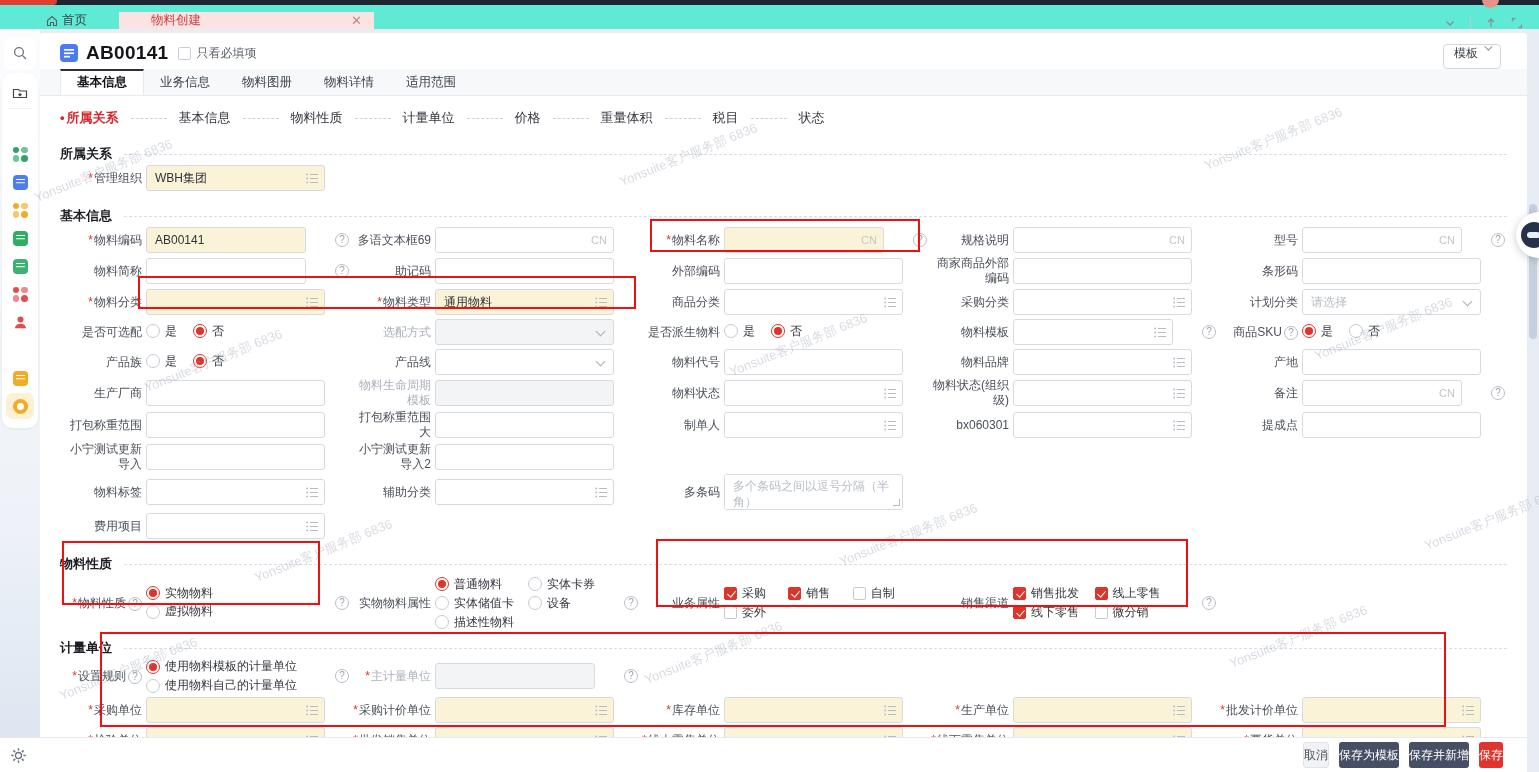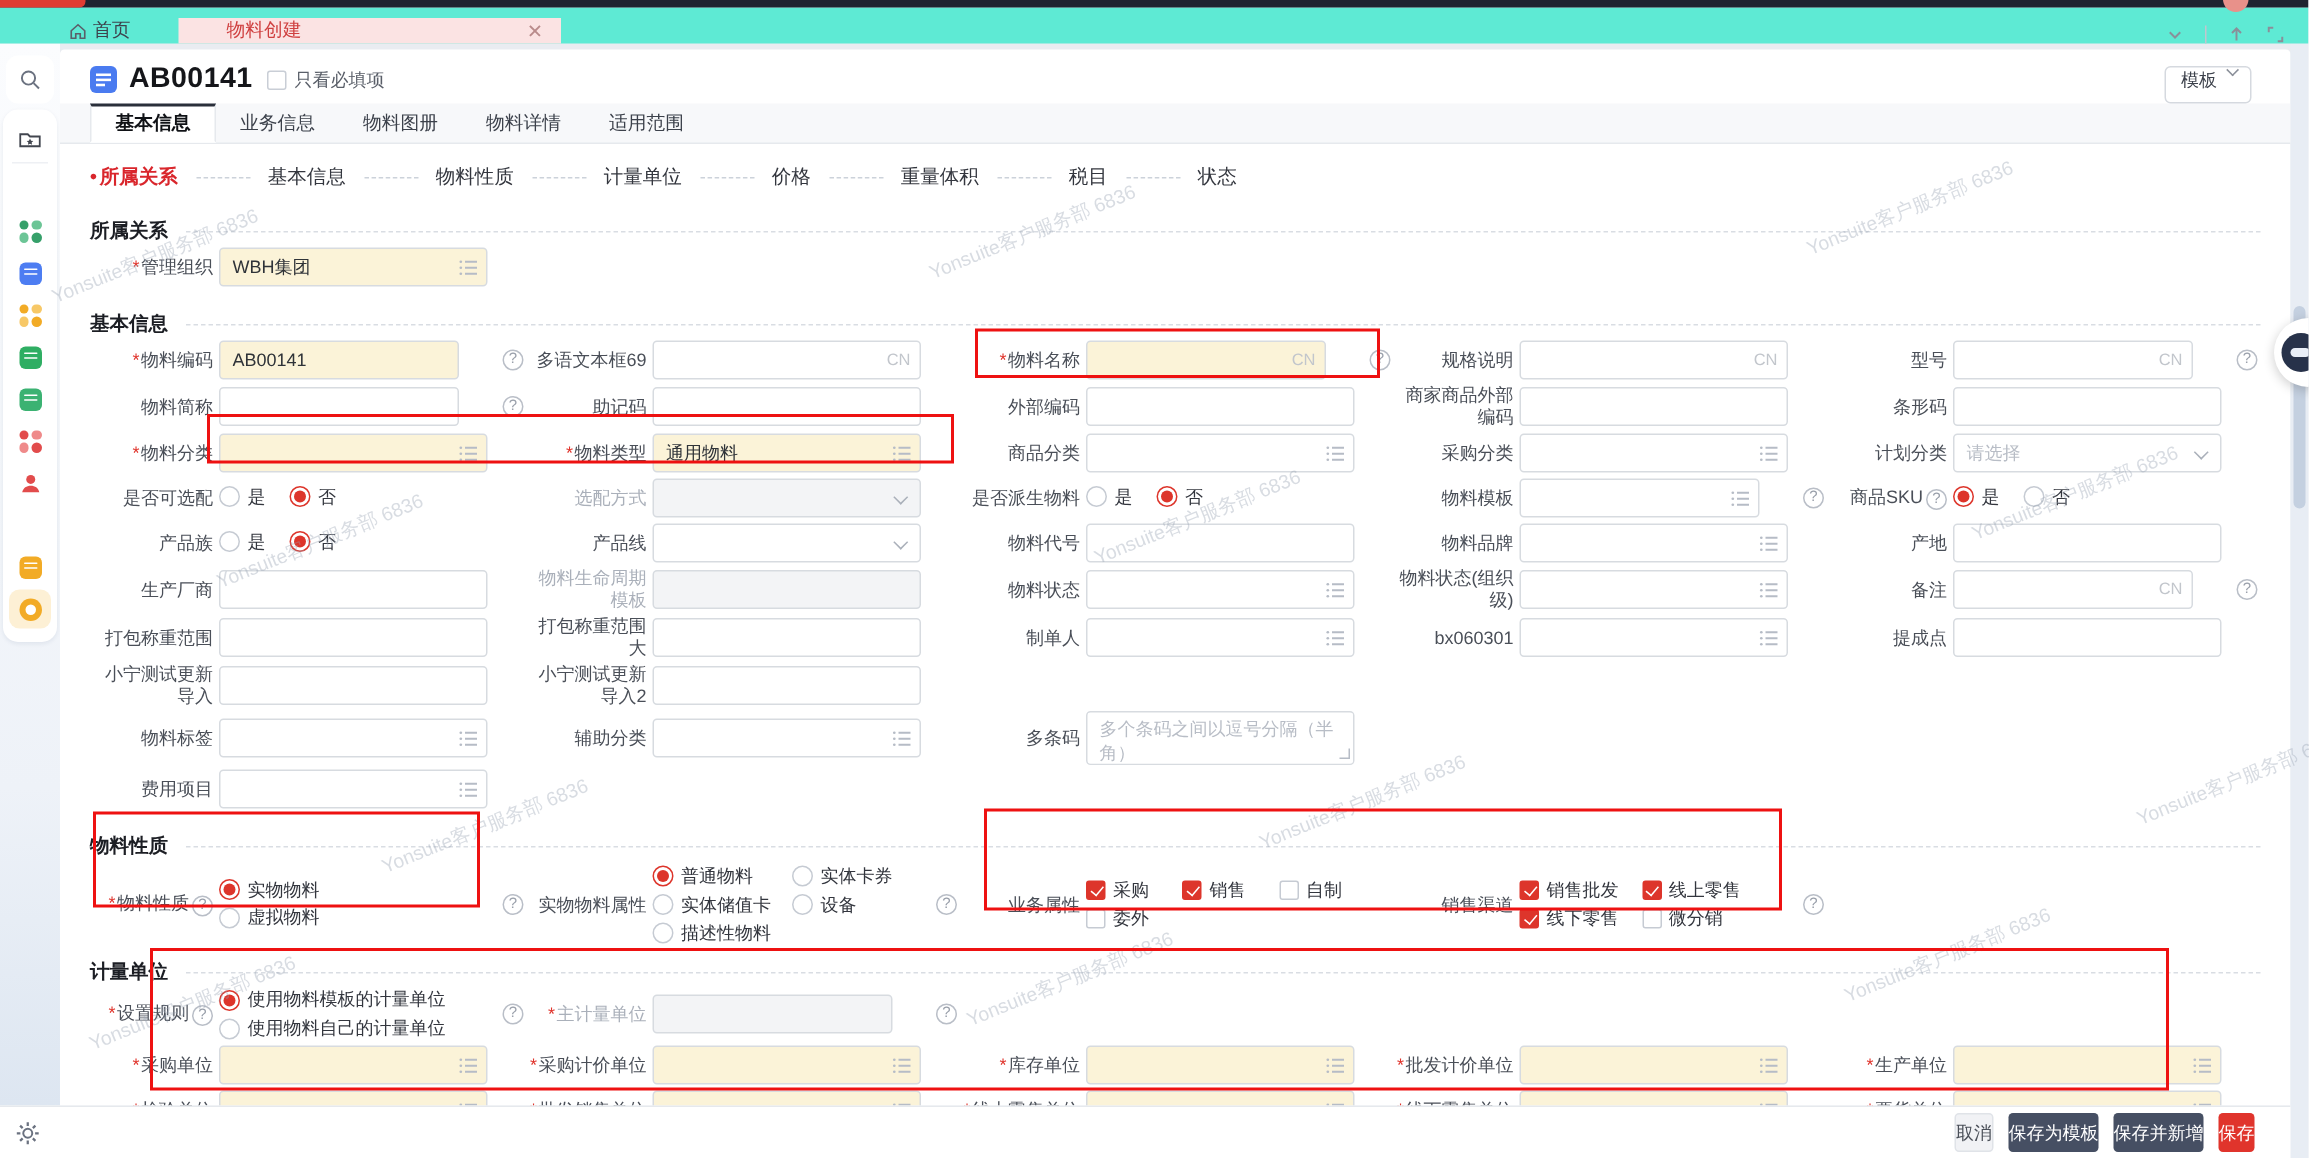--- a/index.html
+++ b/index.html
@@ -691,30 +691,30 @@
             <div class="cell">
               <span class="lbl"><i class="star">*</i>库存单位</span>
               <div class="ctl yellow"><input class="fld" readonly="" style=""><span class="reficon"><svg width="13" height="13" viewBox="0 0 13 13">
                     <path d="M4 2.5h8M4 6.5h8M4 10.5h8" stroke="#b6bcc6" stroke-width="1.2"></path>
                     <circle cx="1.2" cy="2.5" r=".9" fill="#b6bcc6"></circle>
                     <circle cx="1.2" cy="6.5" r=".9" fill="#b6bcc6"></circle>
                     <circle cx="1.2" cy="10.5" r=".9" fill="#b6bcc6"></circle>
                   </svg></span></div>
             </div>
             <div class="cell">
+              <span class="lbl"><i class="star">*</i>生产单位</span>
+              <div class="ctl yellow"><input class="fld" readonly="" style=""><span class="reficon"><svg width="13" height="13" viewBox="0 0 13 13">
+                    <path d="M4 2.5h8M4 6.5h8M4 10.5h8" stroke="#b6bcc6" stroke-width="1.2"></path>
+                    <circle cx="1.2" cy="2.5" r=".9" fill="#b6bcc6"></circle>
+                    <circle cx="1.2" cy="6.5" r=".9" fill="#b6bcc6"></circle>
+                    <circle cx="1.2" cy="10.5" r=".9" fill="#b6bcc6"></circle>
+                  </svg></span></div>
+            </div>
+            <div class="cell">
               <span class="lbl"><i class="star">*</i>批发计价单位</span>
-              <div class="ctl yellow"><input class="fld" readonly="" style=""><span class="reficon"><svg width="13" height="13" viewBox="0 0 13 13">
-                    <path d="M4 2.5h8M4 6.5h8M4 10.5h8" stroke="#b6bcc6" stroke-width="1.2"></path>
-                    <circle cx="1.2" cy="2.5" r=".9" fill="#b6bcc6"></circle>
-                    <circle cx="1.2" cy="6.5" r=".9" fill="#b6bcc6"></circle>
-                    <circle cx="1.2" cy="10.5" r=".9" fill="#b6bcc6"></circle>
-                  </svg></span></div>
-            </div>
-            <div class="cell">
-              <span class="lbl"><i class="star">*</i>生产单位</span>
               <div class="ctl yellow"><input class="fld" readonly="" style=""><span class="reficon"><svg width="13" height="13" viewBox="0 0 13 13">
                     <path d="M4 2.5h8M4 6.5h8M4 10.5h8" stroke="#b6bcc6" stroke-width="1.2"></path>
                     <circle cx="1.2" cy="2.5" r=".9" fill="#b6bcc6"></circle>
                     <circle cx="1.2" cy="6.5" r=".9" fill="#b6bcc6"></circle>
                     <circle cx="1.2" cy="10.5" r=".9" fill="#b6bcc6"></circle>
                   </svg></span></div>
             </div>
           </div>
           <div class="frow">
             <div class="cell">

